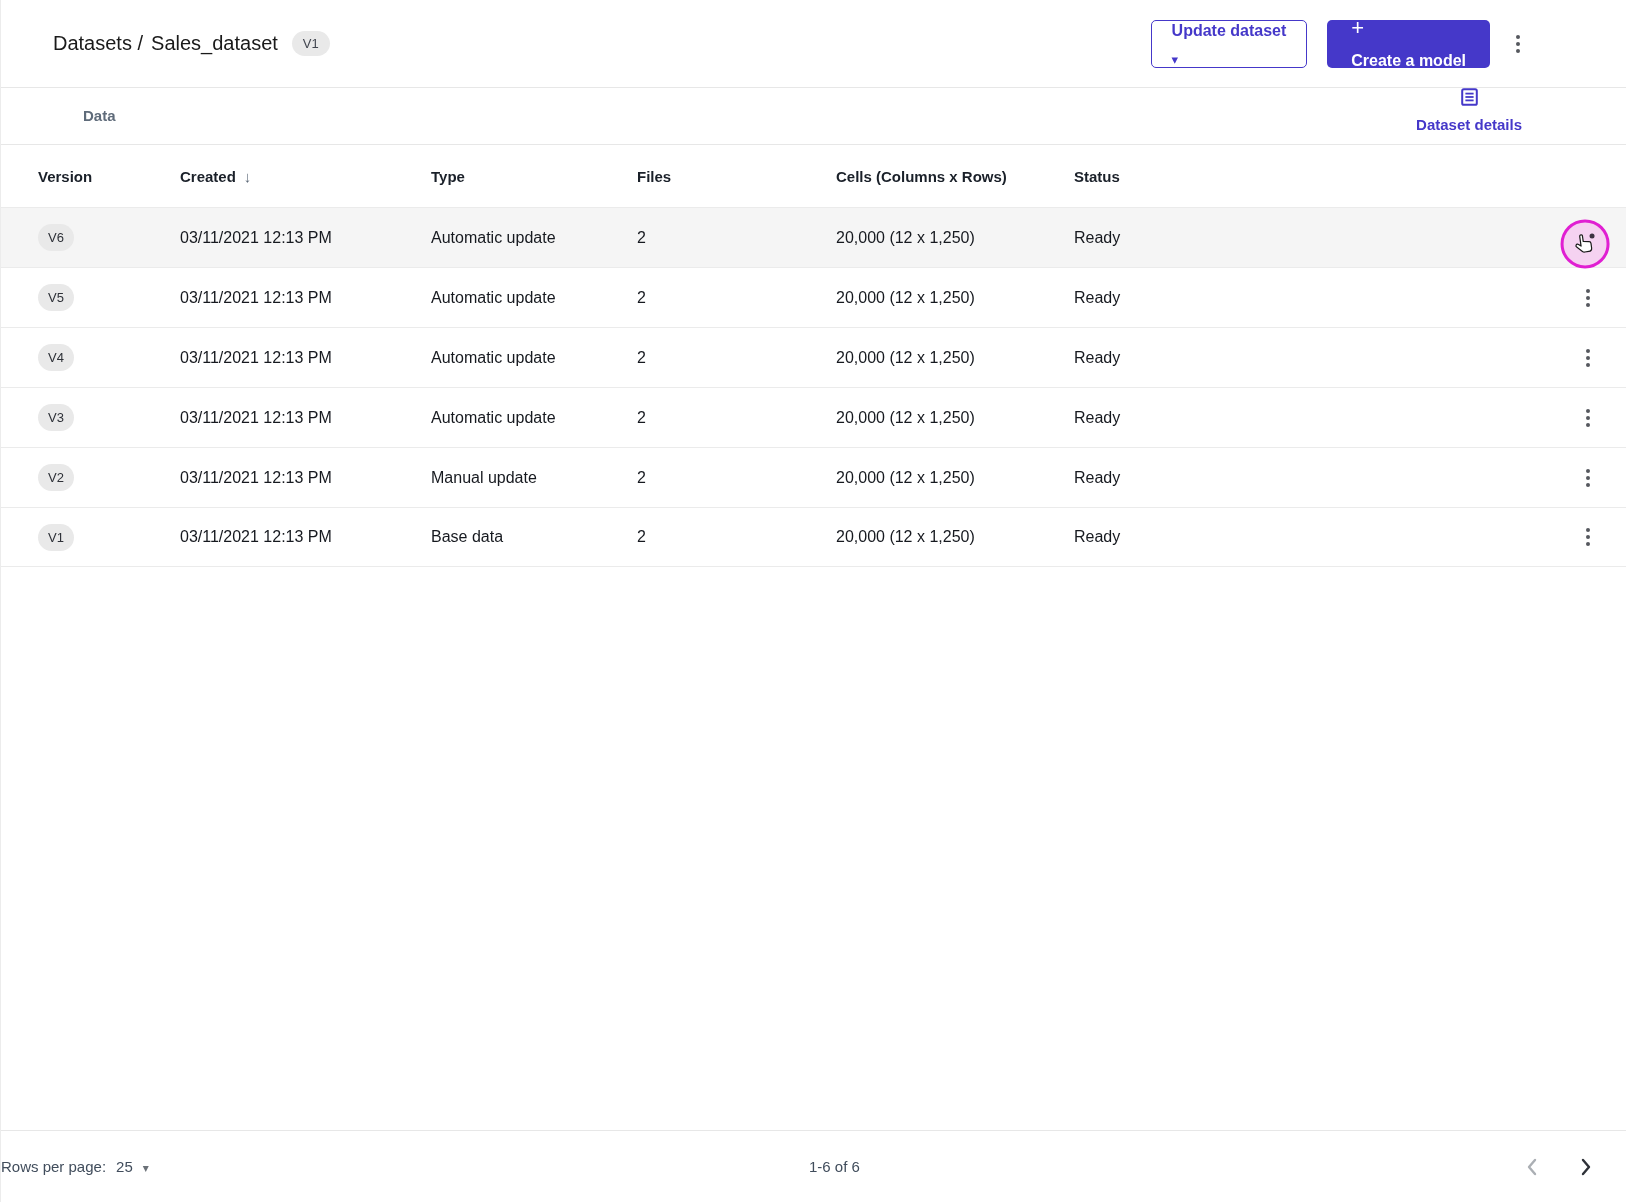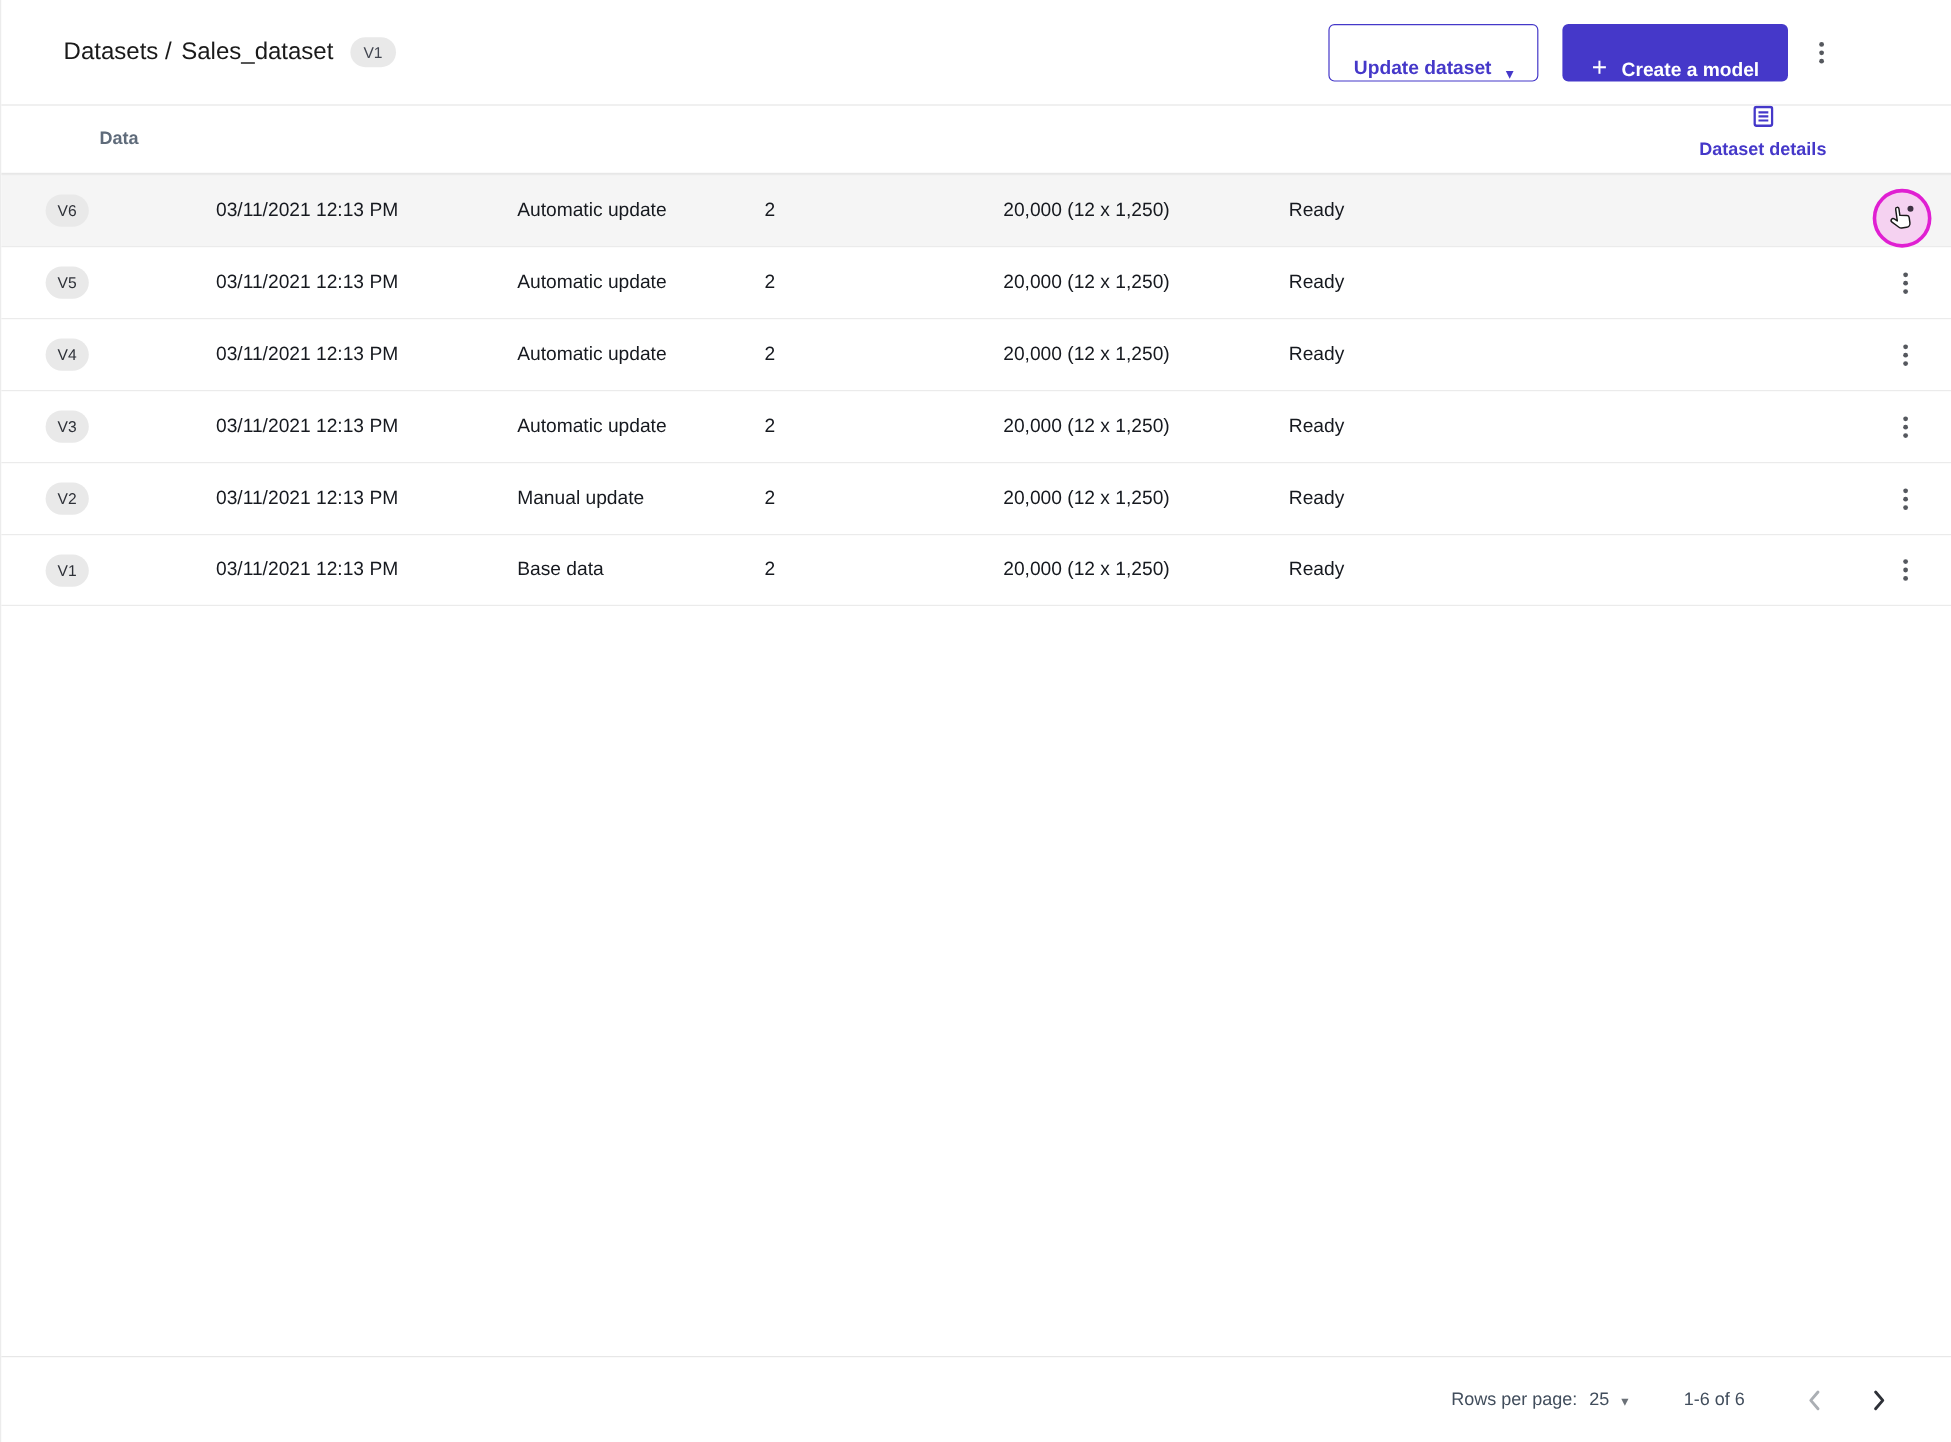--- a/index.html
+++ b/index.html
@@ -27,23 +27,23 @@
   }
   .breadcrumb{font-size:20px;display:flex;align-items:center;gap:8px;color:#1A1A1A;}
   .breadcrumb .crumb{font-weight:400;}
   .breadcrumb .dataset-name{font-weight:400;}
   .title-badge{
     background:var(--badge-bg);color:#424650;font-size:13px;
     padding:5px 11px;border-radius:13px;margin-left:6px;
   }
   .header-actions{margin-left:auto;display:flex;align-items:center;gap:20px;}
   .btn{
-    height:48px;display:inline-flex;align-items:flex-end;justify-content:center;
+    height:48px;display:inline-flex;align-items:flex-start;justify-content:center;
     font-size:16px;font-weight:700;border-radius:5px;cursor:pointer;
-    font-family:inherit;background:#fff;border:none;
+    font-family:inherit;background:#fff;border:none;flex-direction:column;
   }
   .btn-outline{
     border:1px solid var(--accent);color:var(--accent);
     padding:0 20px;gap:12px;
   }
   .btn-primary{
     background:var(--accent);color:#fff;padding:0 24px;gap:12px;
   }
   .caret{font-size:13px;line-height:1;transform:translateY(1px);}
   .plus{font-size:22px;font-weight:400;line-height:1;transform:translateY(-1px);}
@@ -97,22 +97,22 @@
   .cursor-ring .kebab-dot{
     position:absolute;width:5px;height:5px;border-radius:50%;
     background:#3D3142;top:11px;right:12px;
   }
   .hand-icon{transform:rotate(-8deg) translate(-1px,1px);}
   
   .spacer{height:565px;}
   .table-footer{
     position:absolute;left:0;right:0;top:1130px;height:72px;
     border-top:1px solid var(--border);
-    display:flex;align-items:center;justify-content:flex-end;
-    padding-right:48px;font-size:15px;color:#414D5C;
+    display:flex;align-items:center;justify-content:space-between;
+    padding-right:28px;font-size:15px;color:#414D5C;
   }
   .rpp{display:flex;align-items:center;gap:10px;cursor:pointer;}
   .rpp .caret{color:#6B7178;font-size:12px;}
   .range{margin-left:46px;}
   .pager{display:flex;align-items:center;margin-left:46px;gap:30px;}
   .pg-btn{background:none;border:none;cursor:pointer;display:flex;align-items:center;padding:6px;}
   svg{display:block;}
 </style>
 </head>
 <body>
@@ -149,20 +149,42 @@
       <rect x="1.2" y="1.2" width="14.6" height="15.6" rx="1.6" fill="none" stroke="#4538C9" stroke-width="2"></rect>
       <line x1="4.4" y1="5.6" x2="12.6" y2="5.6" stroke="#4538C9" stroke-width="1.8"></line>
       <line x1="4.4" y1="9" x2="12.6" y2="9" stroke="#4538C9" stroke-width="1.8"></line>
       <line x1="4.4" y1="12.4" x2="12.6" y2="12.4" stroke="#4538C9" stroke-width="1.8"></line>
     </svg>
     <span>Dataset details</span>
   </div>
 </nav>
 
 <section>
+  <div class="grid-row table-head">
+    <div class="head-cell">
+      <span>Version</span>
+    </div>
+    <div class="head-cell">
+      <span>Created</span>
+      <span class="sort-icon">↓</span>
+    </div>
+    <div class="head-cell">
+      <span>Type</span>
+    </div>
+    <div class="head-cell">
+      <span>Files</span>
+    </div>
+    <div class="head-cell">
+      <span>Cells (Columns x Rows)</span>
+    </div>
+    <div class="head-cell">
+      <span>Status</span>
+    </div>
+    <div></div>
+  </div>
   <div>
   <div class="grid-row row highlighted cursor-on">
     <div>
       <span class="version-badge">V6</span>
     </div>
     <div>03/11/2021 12:13 PM</div>
     <div>Automatic update</div>
     <div>2</div>
     <div>20,000 (12 x 1,250)</div>
     <div>Ready</div>

